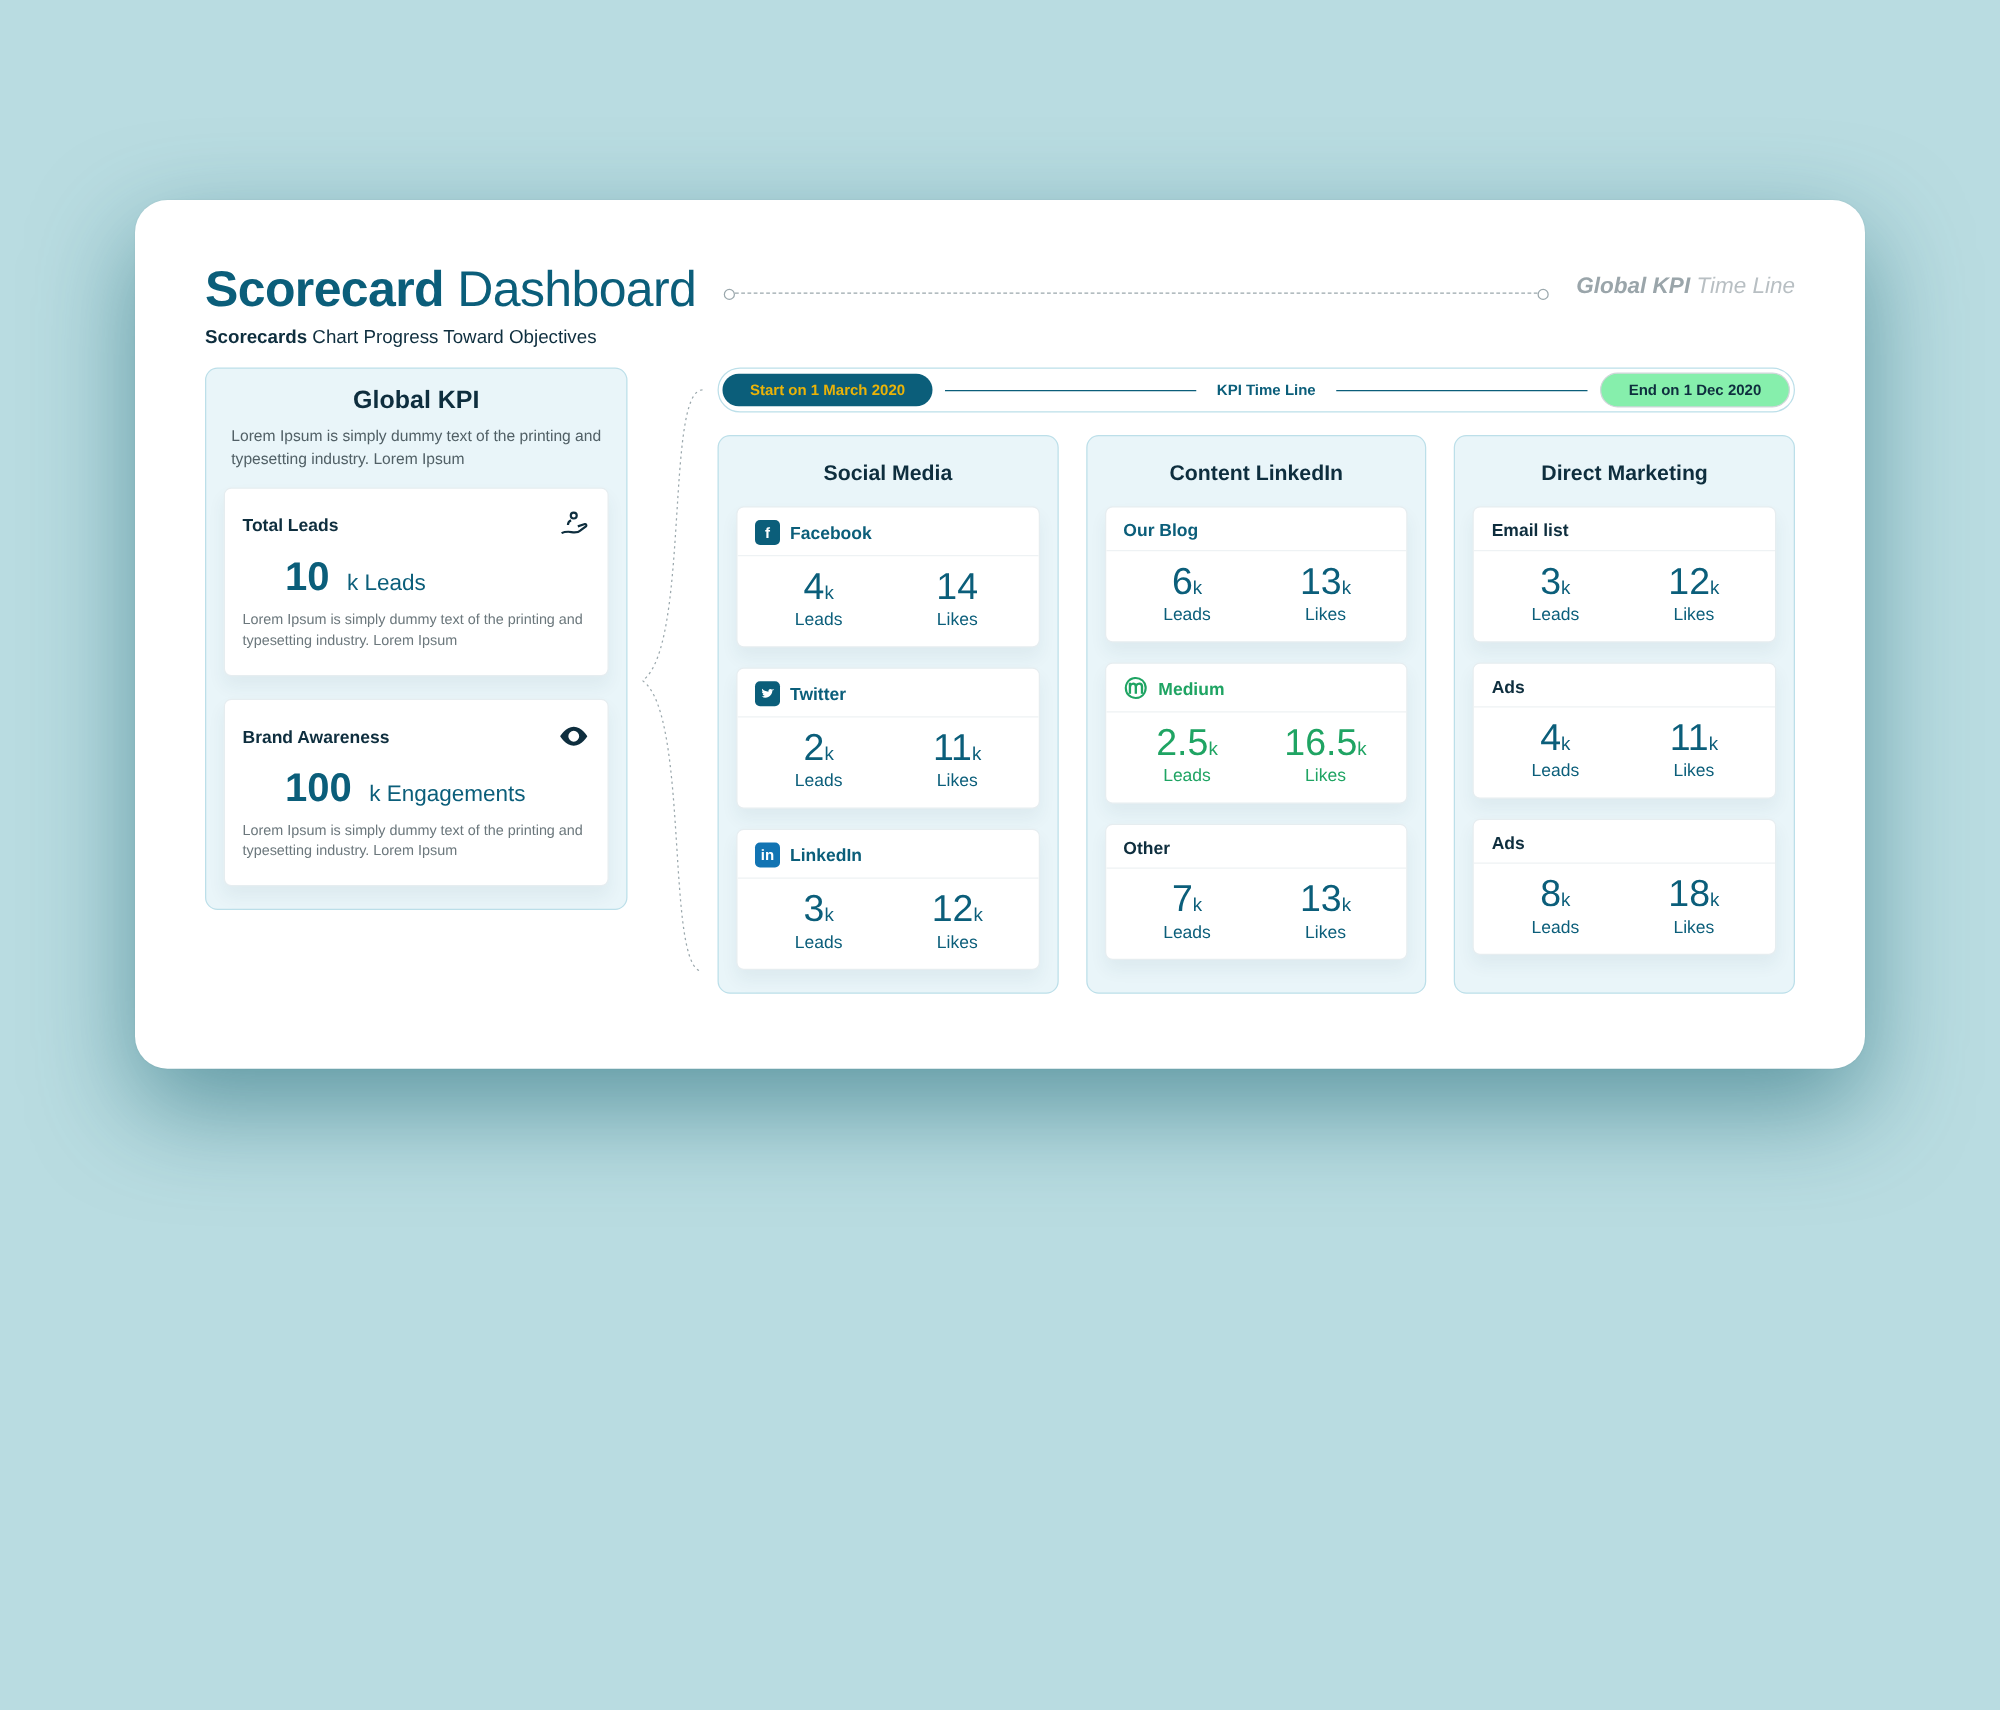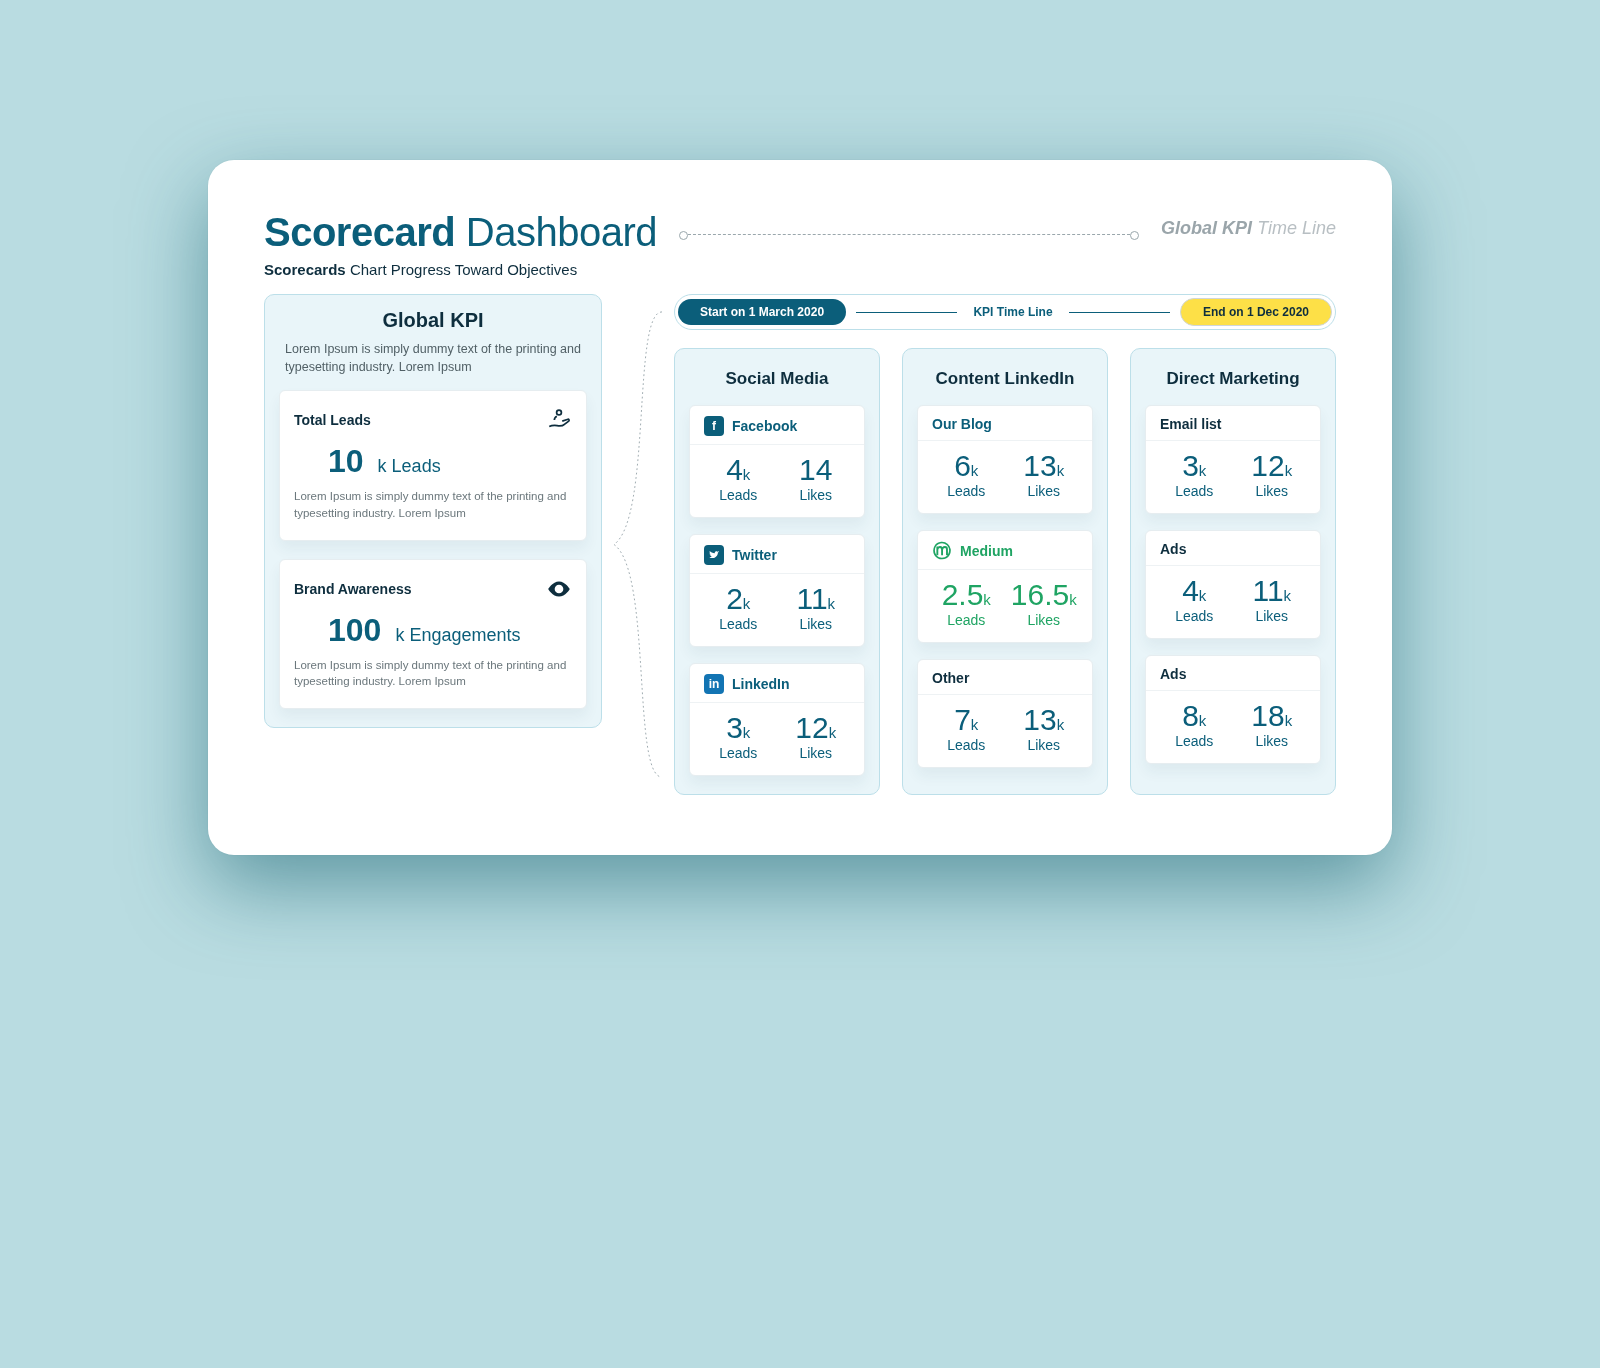--- a/index.html
+++ b/index.html
@@ -6,21 +6,21 @@
   html, body { width: 100%; height: 100%; }
   body {
     font-family: "Segoe UI", Arial, sans-serif;
     background: #b9dce1;
     display: flex;
     align-items: flex-start;
     justify-content: center;
     padding: 160px 50px 120px;
   }
   .canvas {
-    width: 1184px;
+    width: 1384px;
     background: #ffffff;
     border-radius: 26px;
     box-shadow: 0 30px 80px rgba(18,95,110,0.55), 0 0 0 1px rgba(0,0,0,0.02);
     padding: 50px 56px 60px 56px;
     position: relative;
   }
 
   
   .header-row {
     display: flex;
@@ -165,22 +165,22 @@
     background: #fff;
     margin-bottom: 18px;
   }
   .pill {
     border-radius: 999px;
     font-size: 12px;
     font-weight: 700;
     padding: 6px 22px;
     white-space: nowrap;
   }
-  .pill.start { background: #0b5e7a; color: #ffffff; }
-  .pill.end   { background: #fde047; color: #0e2e3e; border: 1px solid #cfd6d9; }
+  .pill.start { background: #0b5e7a; color: #eab308; }
+  .pill.end   { background: #86efac; color: #0e2e3e; border: 1px solid #cfd6d9; }
   .tl-line {
     flex: 1;
     height: 1px;
     background: #0b5e7a;
     margin: 0 10px;
   }
   .tl-mid {
     font-size: 12px;
     font-weight: 700;
     color: #0b5e7a;

